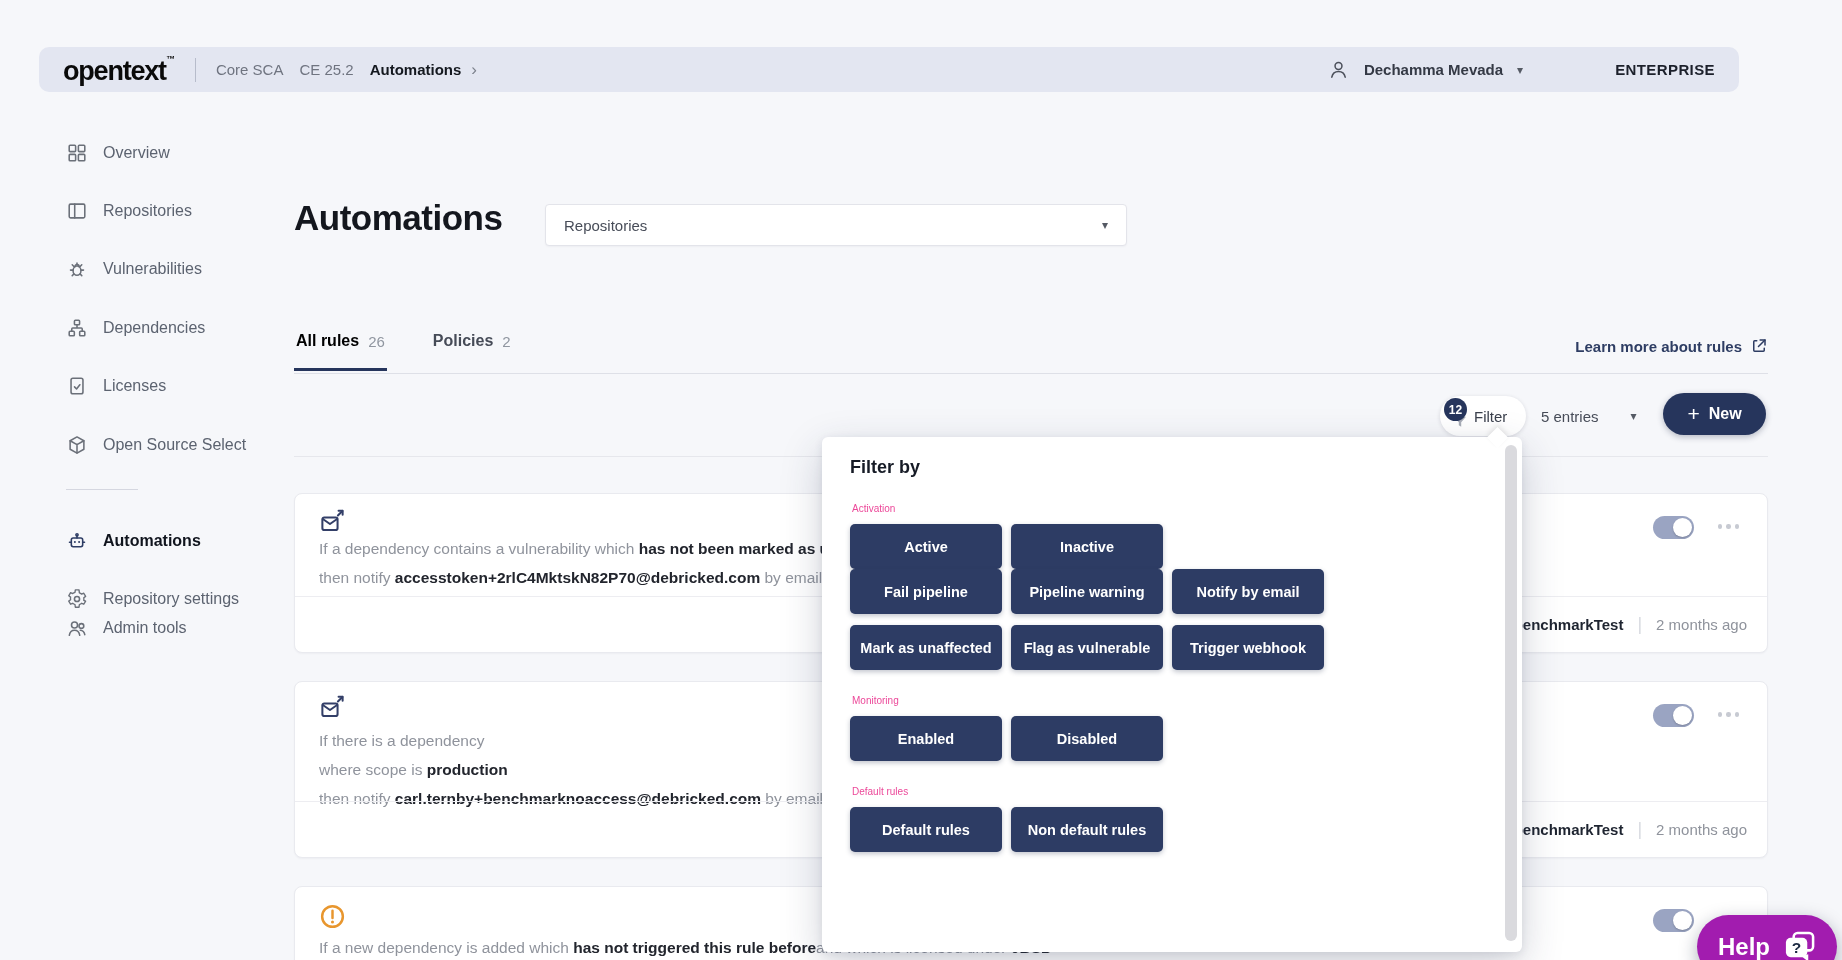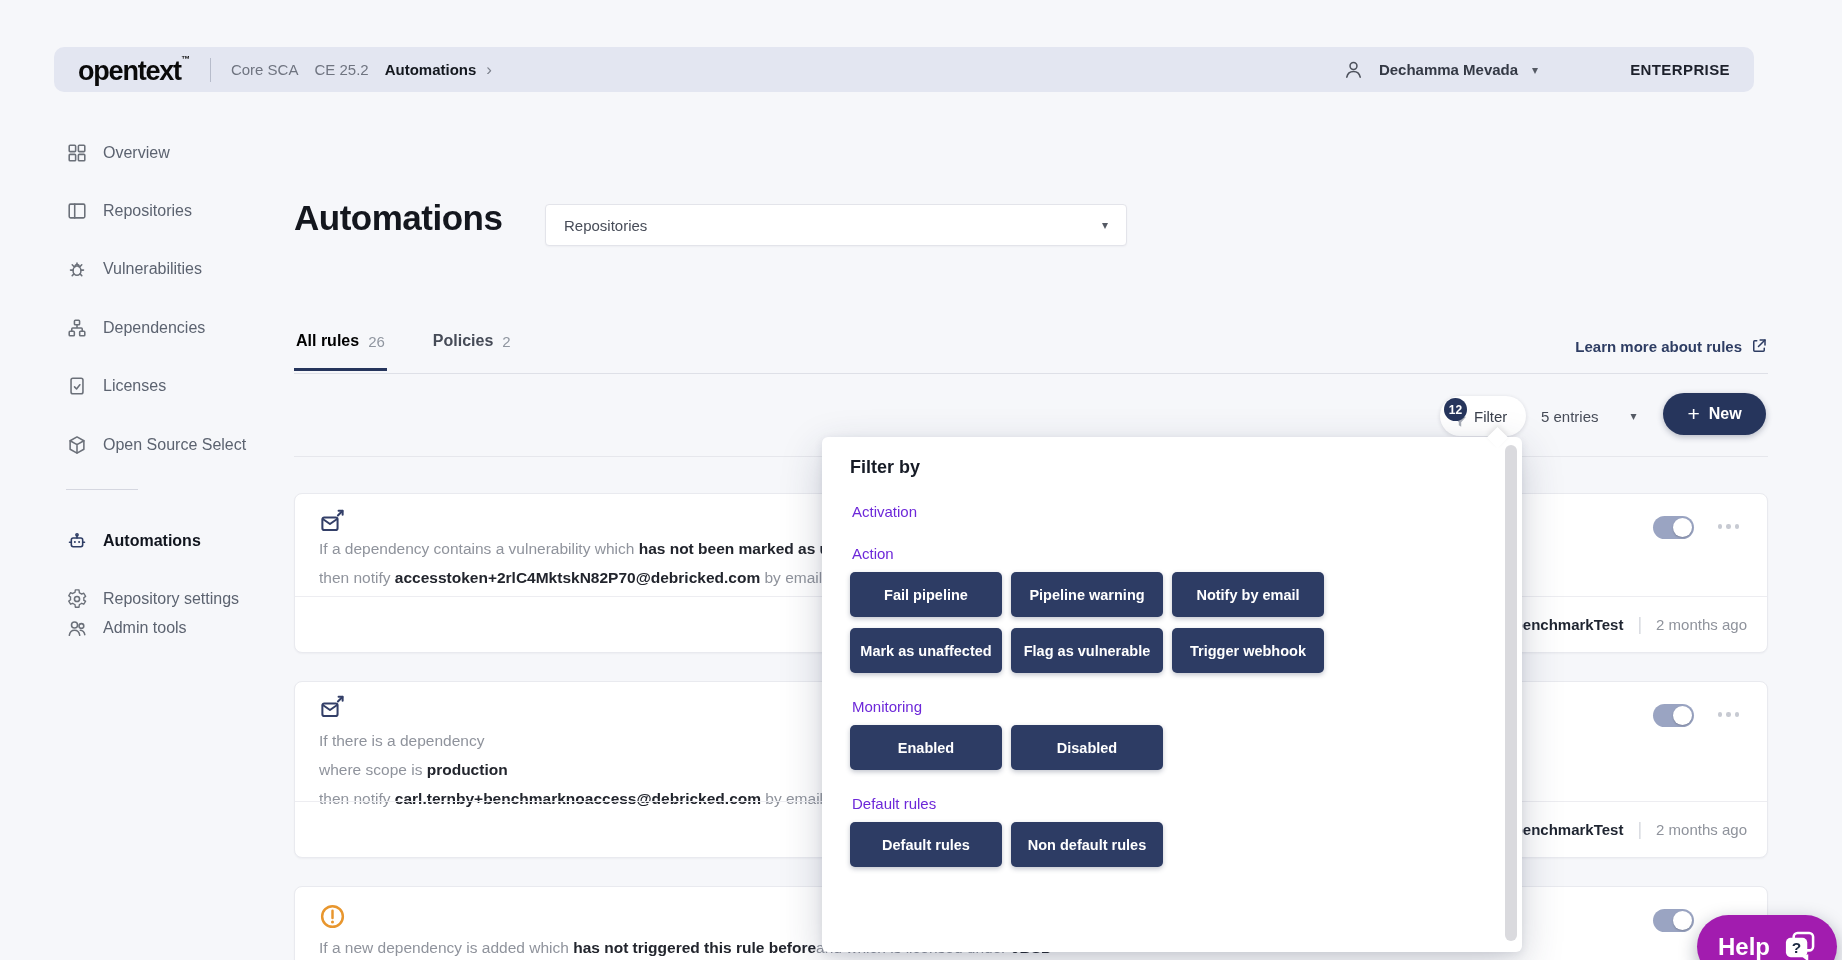--- a/index.html
+++ b/index.html
@@ -1,19 +1,19 @@
 <!DOCTYPE html>
 <html><head>
 <meta charset="utf-8">
 <style>
   html,body{margin:0;padding:0;background:#f6f7fa;font-family:"Liberation Sans","DejaVu Sans",sans-serif;}
   .stage{position:relative;width:1842px;height:960px;overflow:hidden;background:#f6f7fa;}
 
   
-  .topbar{position:absolute;left:54px;top:47px;width:1700px;height:45px;background:#e3e6f1;border-radius:10px;
+  .topbar{position:absolute;left:39px;top:47px;width:1700px;height:45px;background:#e3e6f1;border-radius:10px;
     display:flex;align-items:center;padding:0 24px;box-sizing:border-box;z-index:10;}
   .logo{font-size:27px;font-weight:800;letter-spacing:-1.2px;color:#0a0a0a;line-height:1;}
   .logo sup{font-size:9px;font-weight:700;vertical-align:18px;letter-spacing:0;}
   .topbar .vdiv{width:1px;height:24px;background:#b7bccb;margin:0 20px;}
   .crumb{font-size:15px;color:#6f7480;margin-right:16px;}
   .crumb.bold{color:#14181f;font-weight:700;margin-right:10px;}
   .crumb-chev{color:#7d828d;font-size:17px;}
   .topbar-right{margin-left:auto;display:flex;align-items:center;gap:14px;}
   .username{font-size:15px;color:#343945;font-weight:600;}
   .caret{color:#555a64;font-size:12px;}
@@ -86,21 +86,21 @@
     box-shadow:0 1px 2px rgba(0,0,0,.2);}
   .dots{position:absolute;right:28px;top:30px;display:flex;gap:4px;cursor:pointer;}
   .dots span{width:4.5px;height:4.5px;border-radius:50%;background:#c7cad2;}
 
   
   .fpanel{position:absolute;left:822px;top:437px;width:700px;height:515px;background:#fff;border-radius:6px;z-index:40;
     box-shadow:0 14px 42px rgba(40,50,80,.22),0 2px 8px rgba(40,50,80,.10);padding:20px 0 0 28px;box-sizing:border-box;}
   .fpanel .notch{position:absolute;top:-7px;left:668px;width:15px;height:15px;background:#fff;transform:rotate(45deg);
     box-shadow:-2px -2px 5px rgba(0,0,0,.09);}
   .fpanel-title{font-size:18px;font-weight:700;color:#161b26;margin-bottom:4px;}
-  .fsec-label{font-size:15px;color:#6d28d9;margin:25px 0 10px 2px;}
+  .fsec-label{font-size:10px;color:#ec4899;margin:25px 0 10px 2px;}
   .fopts{display:flex;flex-wrap:wrap;gap:11px 9px;width:490px;}
   .fbtn{width:152px;height:45px;border-radius:5px;background:#2d3c64;color:#fff;font-size:14.5px;font-weight:700;
     display:flex;align-items:center;justify-content:center;cursor:pointer;box-shadow:0 2px 5px rgba(35,45,75,.28);}
   .fscroll{position:absolute;right:5px;top:8px;width:12px;height:496px;border-radius:6px;background:#dadade;cursor:pointer;}
 
   
   .help-btn{position:absolute;left:1697px;top:879px;width:140px;height:63px;border-radius:32px;background:#a21caf;
     z-index:50;display:flex;align-items:center;justify-content:center;gap:13px;cursor:pointer;
     box-shadow:0 6px 18px rgba(15,25,50,.35);margin-top:36px;}
   .help-btn .t{color:#fff;font-size:24px;font-weight:600;}
@@ -347,21 +347,24 @@
           <span></span>
         </div>
       </div>
     </div>
 
   <div class="fpanel">
     <div class="notch"></div>
     <div class="fpanel-title">Filter by</div>
     <div id="fsections">
         <div class="fsec-label">Activation</div>
-        <div class="fsec-label">Action</div>
+        <div class="fopts">
+          <div class="fbtn">Active</div>
+          <div class="fbtn">Inactive</div>
+        </div>
         <div class="fopts">
           <div class="fbtn">Fail pipeline</div>
           <div class="fbtn">Pipeline warning</div>
           <div class="fbtn">Notify by email</div>
           <div class="fbtn">Mark as unaffected</div>
           <div class="fbtn">Flag as vulnerable</div>
           <div class="fbtn">Trigger webhook</div>
         </div>
         <div class="fsec-label">Monitoring</div>
         <div class="fopts">

